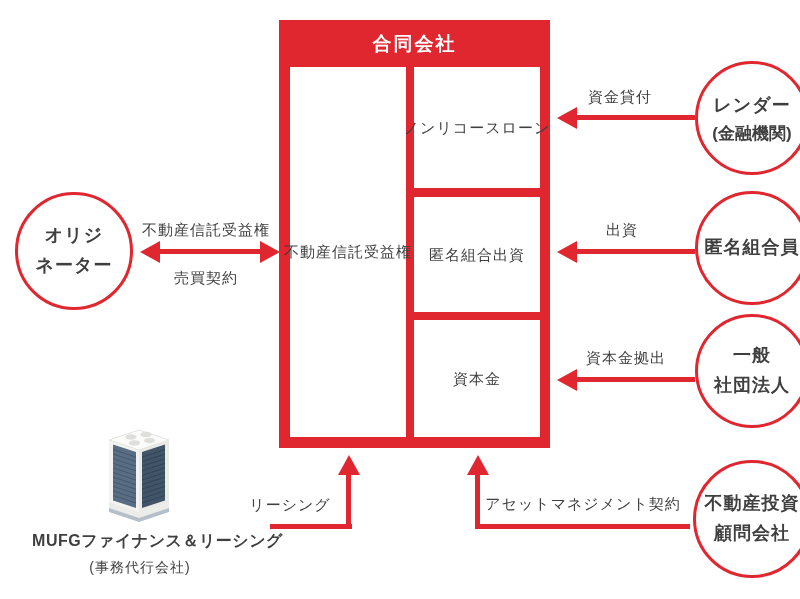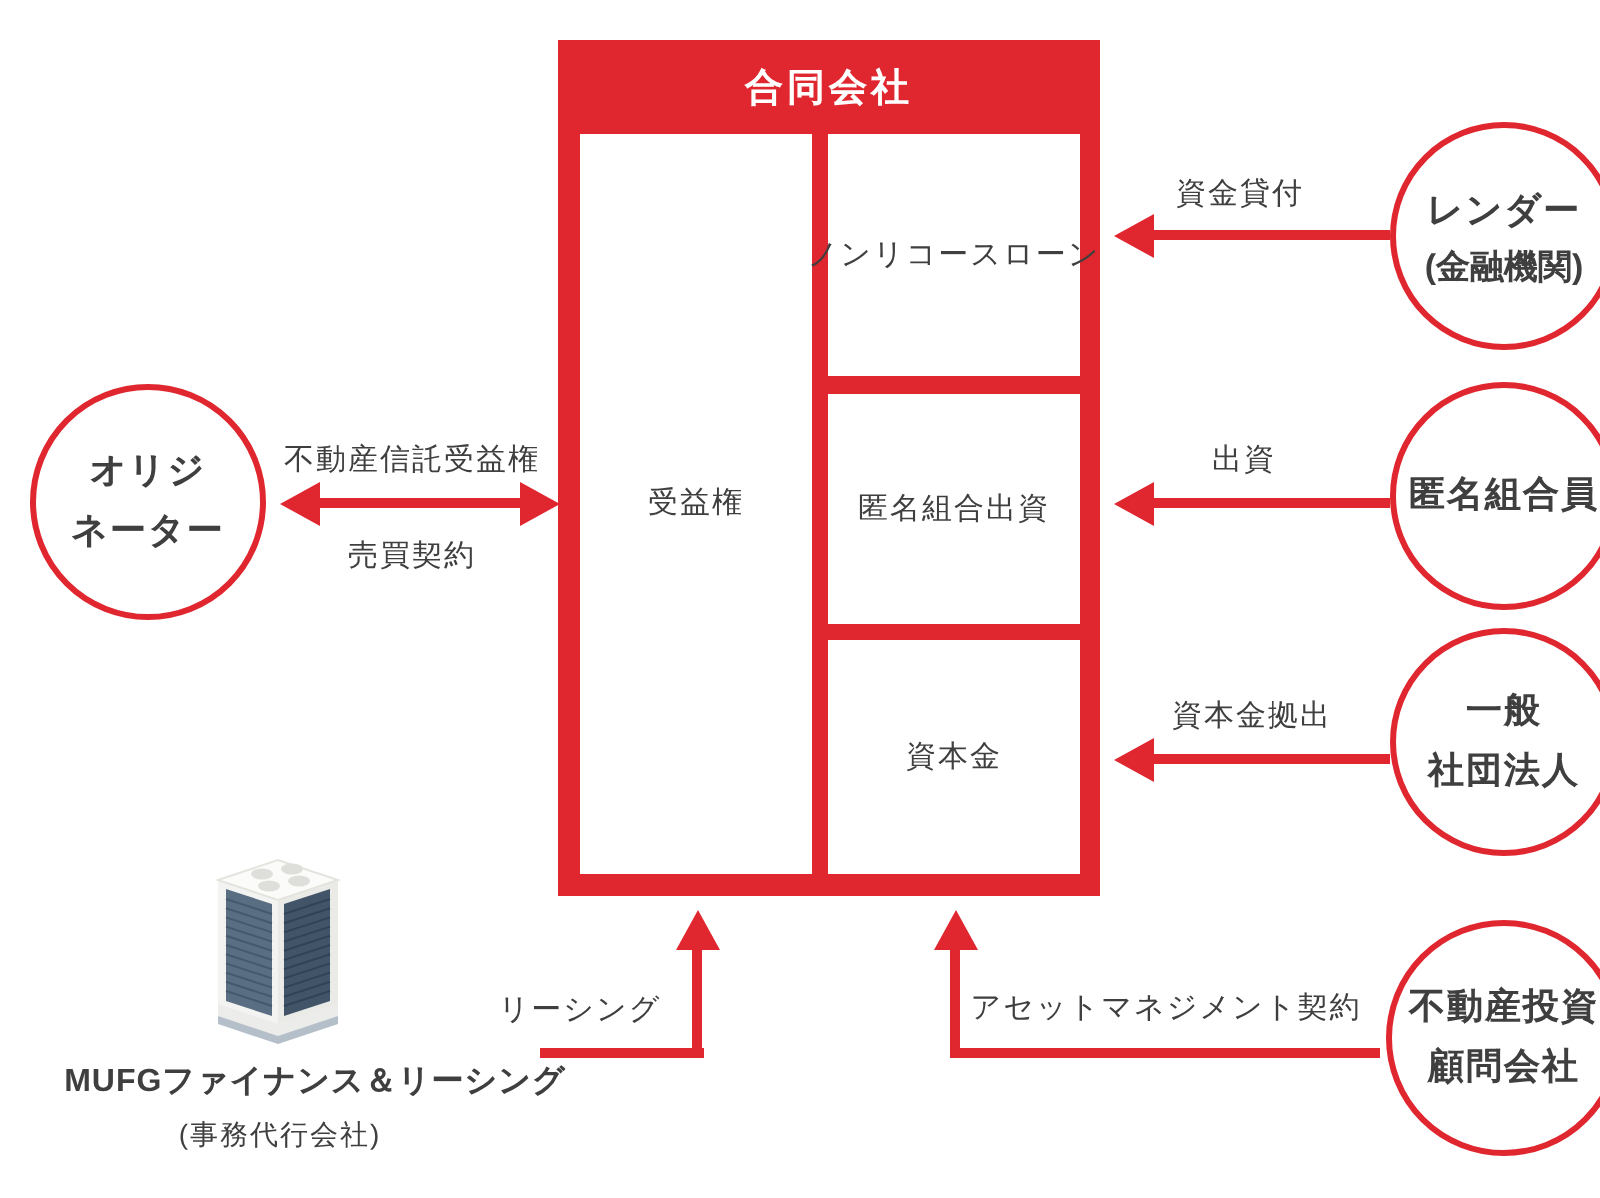--- a/index.html
+++ b/index.html
@@ -53,20 +53,21 @@
 </style>
 </head>
 <body>
 
 <div class="stage">
 
   <div class="spv" style="left:267px;top:20px;width:271px;height:428px;">
     <div class="spv-title">合同会社</div>
 
     <div class="wbox" style="left:11px;top:47px;width:116px;height:370px;">
+      <span>不動産信託</span>
       <span>受益権</span>
     </div>
 
     <div class="wbox" style="left:135px;top:47px;width:126px;height:121px;">
       <span>ノンリコース</span>
       <span>ローン</span>
     </div>
 
     <div class="wbox" style="left:135px;top:177px;width:126px;height:115px;">
       <span>匿名組合</span>

